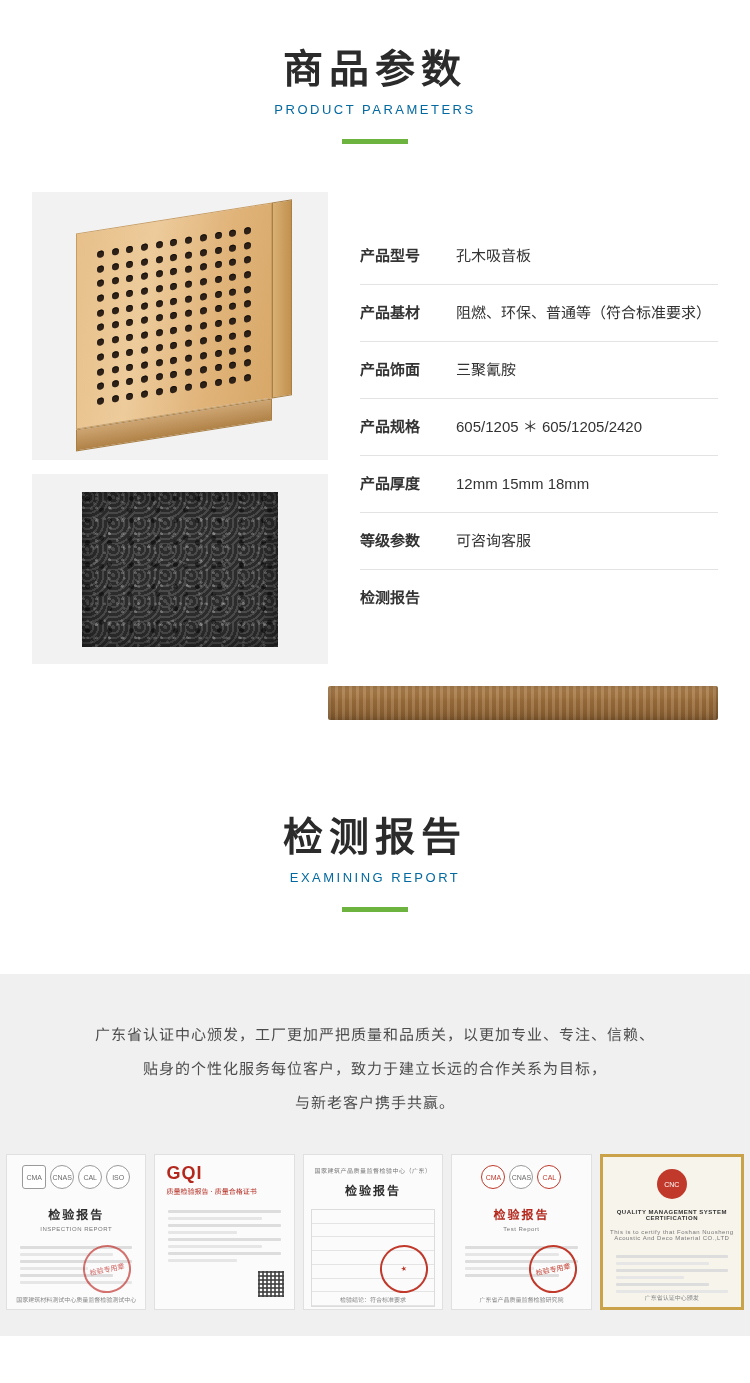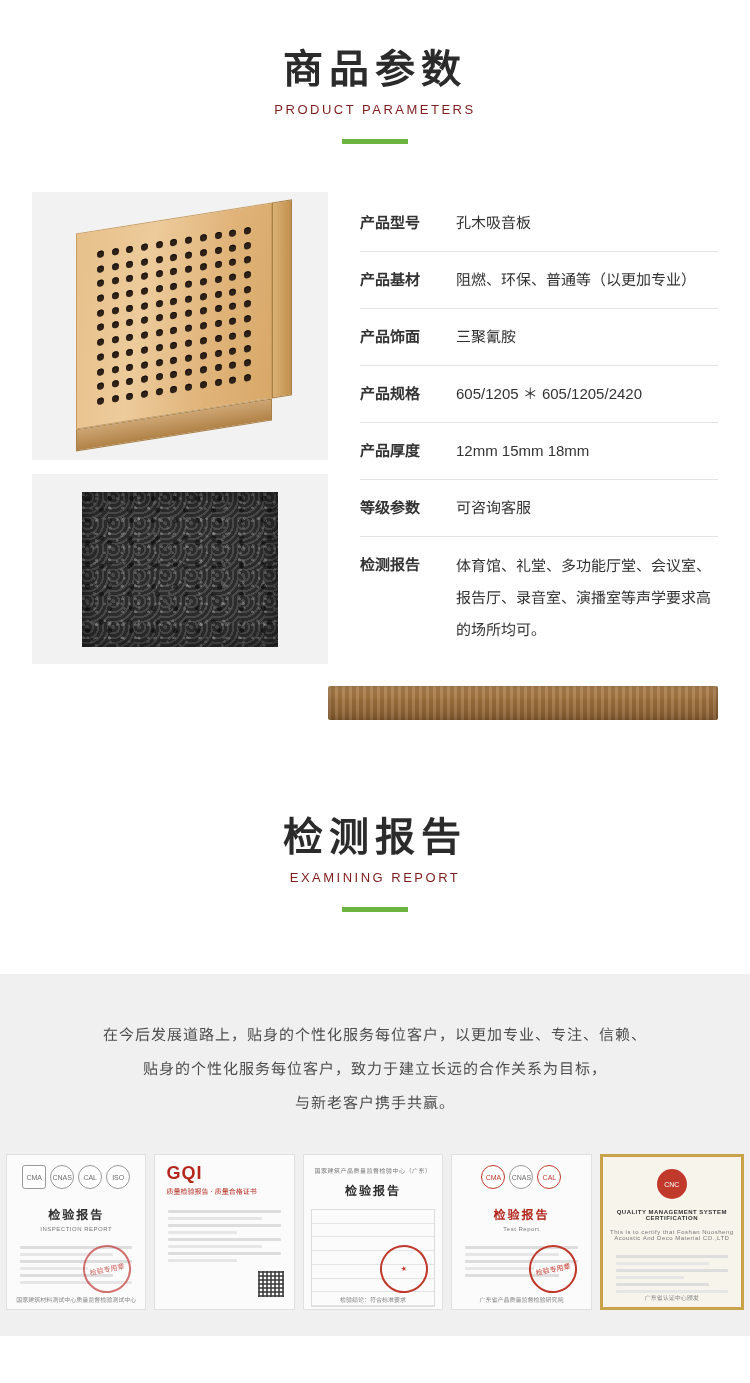--- a/index.html
+++ b/index.html
@@ -27,21 +27,21 @@
   .section-head .cn {
     font-size: 40px;
     font-weight: bold;
     letter-spacing: 6px;
     color: #2b2b2b;
     line-height: 1.25;
   }
   .section-head .en {
     font-size: 13px;
     letter-spacing: 2.5px;
-    color: #7f1d1d;
+    color: #0369a1;
     margin-top: 8px;
   }
   .section-head .rule {
     width: 66px;
     height: 5px;
     background: #6cb33f;
     margin: 22px auto 0 auto;
   }
 
   
@@ -502,21 +502,21 @@
 
     <div class="spec-col">
 
       <div class="spec-row">
         <div class="spec-label">产品型号</div>
         <div class="spec-value">孔木吸音板</div>
       </div>
 
       <div class="spec-row">
         <div class="spec-label">产品基材</div>
-        <div class="spec-value">阻燃、环保、普通等（以更加专业）</div>
+        <div class="spec-value">阻燃、环保、普通等（符合标准要求）</div>
       </div>
 
       <div class="spec-row">
         <div class="spec-label">产品饰面</div>
         <div class="spec-value">三聚氰胺</div>
       </div>
 
       <div class="spec-row">
         <div class="spec-label">产品规格</div>
         <div class="spec-value">605/1205 ＊ 605/1205/2420</div>
@@ -527,37 +527,36 @@
         <div class="spec-value">12mm  15mm  18mm</div>
       </div>
 
       <div class="spec-row">
         <div class="spec-label">等级参数</div>
         <div class="spec-value">可咨询客服</div>
       </div>
 
       <div class="spec-row tall" style="border-bottom:none;">
         <div class="spec-label">检测报告</div>
-        <div class="spec-value">体育馆、礼堂、多功能厅堂、会议室、报告厅、录音室、演播室等声学要求高的场所均可。</div>
       </div>
 
     </div>
   </div>
 
   <div class="wood-strip"></div>
 
   <div class="section-head report-head">
     <div class="cn">检测报告</div>
     <div class="en">EXAMINING REPORT</div>
     <div class="rule"></div>
   </div>
 
   <div class="gray-band">
     <div class="band-text">
-      <div>在今后发展道路上，贴身的个性化服务每位客户，以更加专业、专注、信赖、</div>
+      <div>广东省认证中心颁发，工厂更加严把质量和品质关，以更加专业、专注、信赖、</div>
       <div>贴身的个性化服务每位客户，致力于建立长远的合作关系为目标，</div>
       <div>与新老客户携手共赢。</div>
     </div>
 
     <div class="certs">
 
       <div class="cert">
         <div class="badges">
           <div class="badge sq">CMA</div>
           <div class="badge">CNAS</div>

